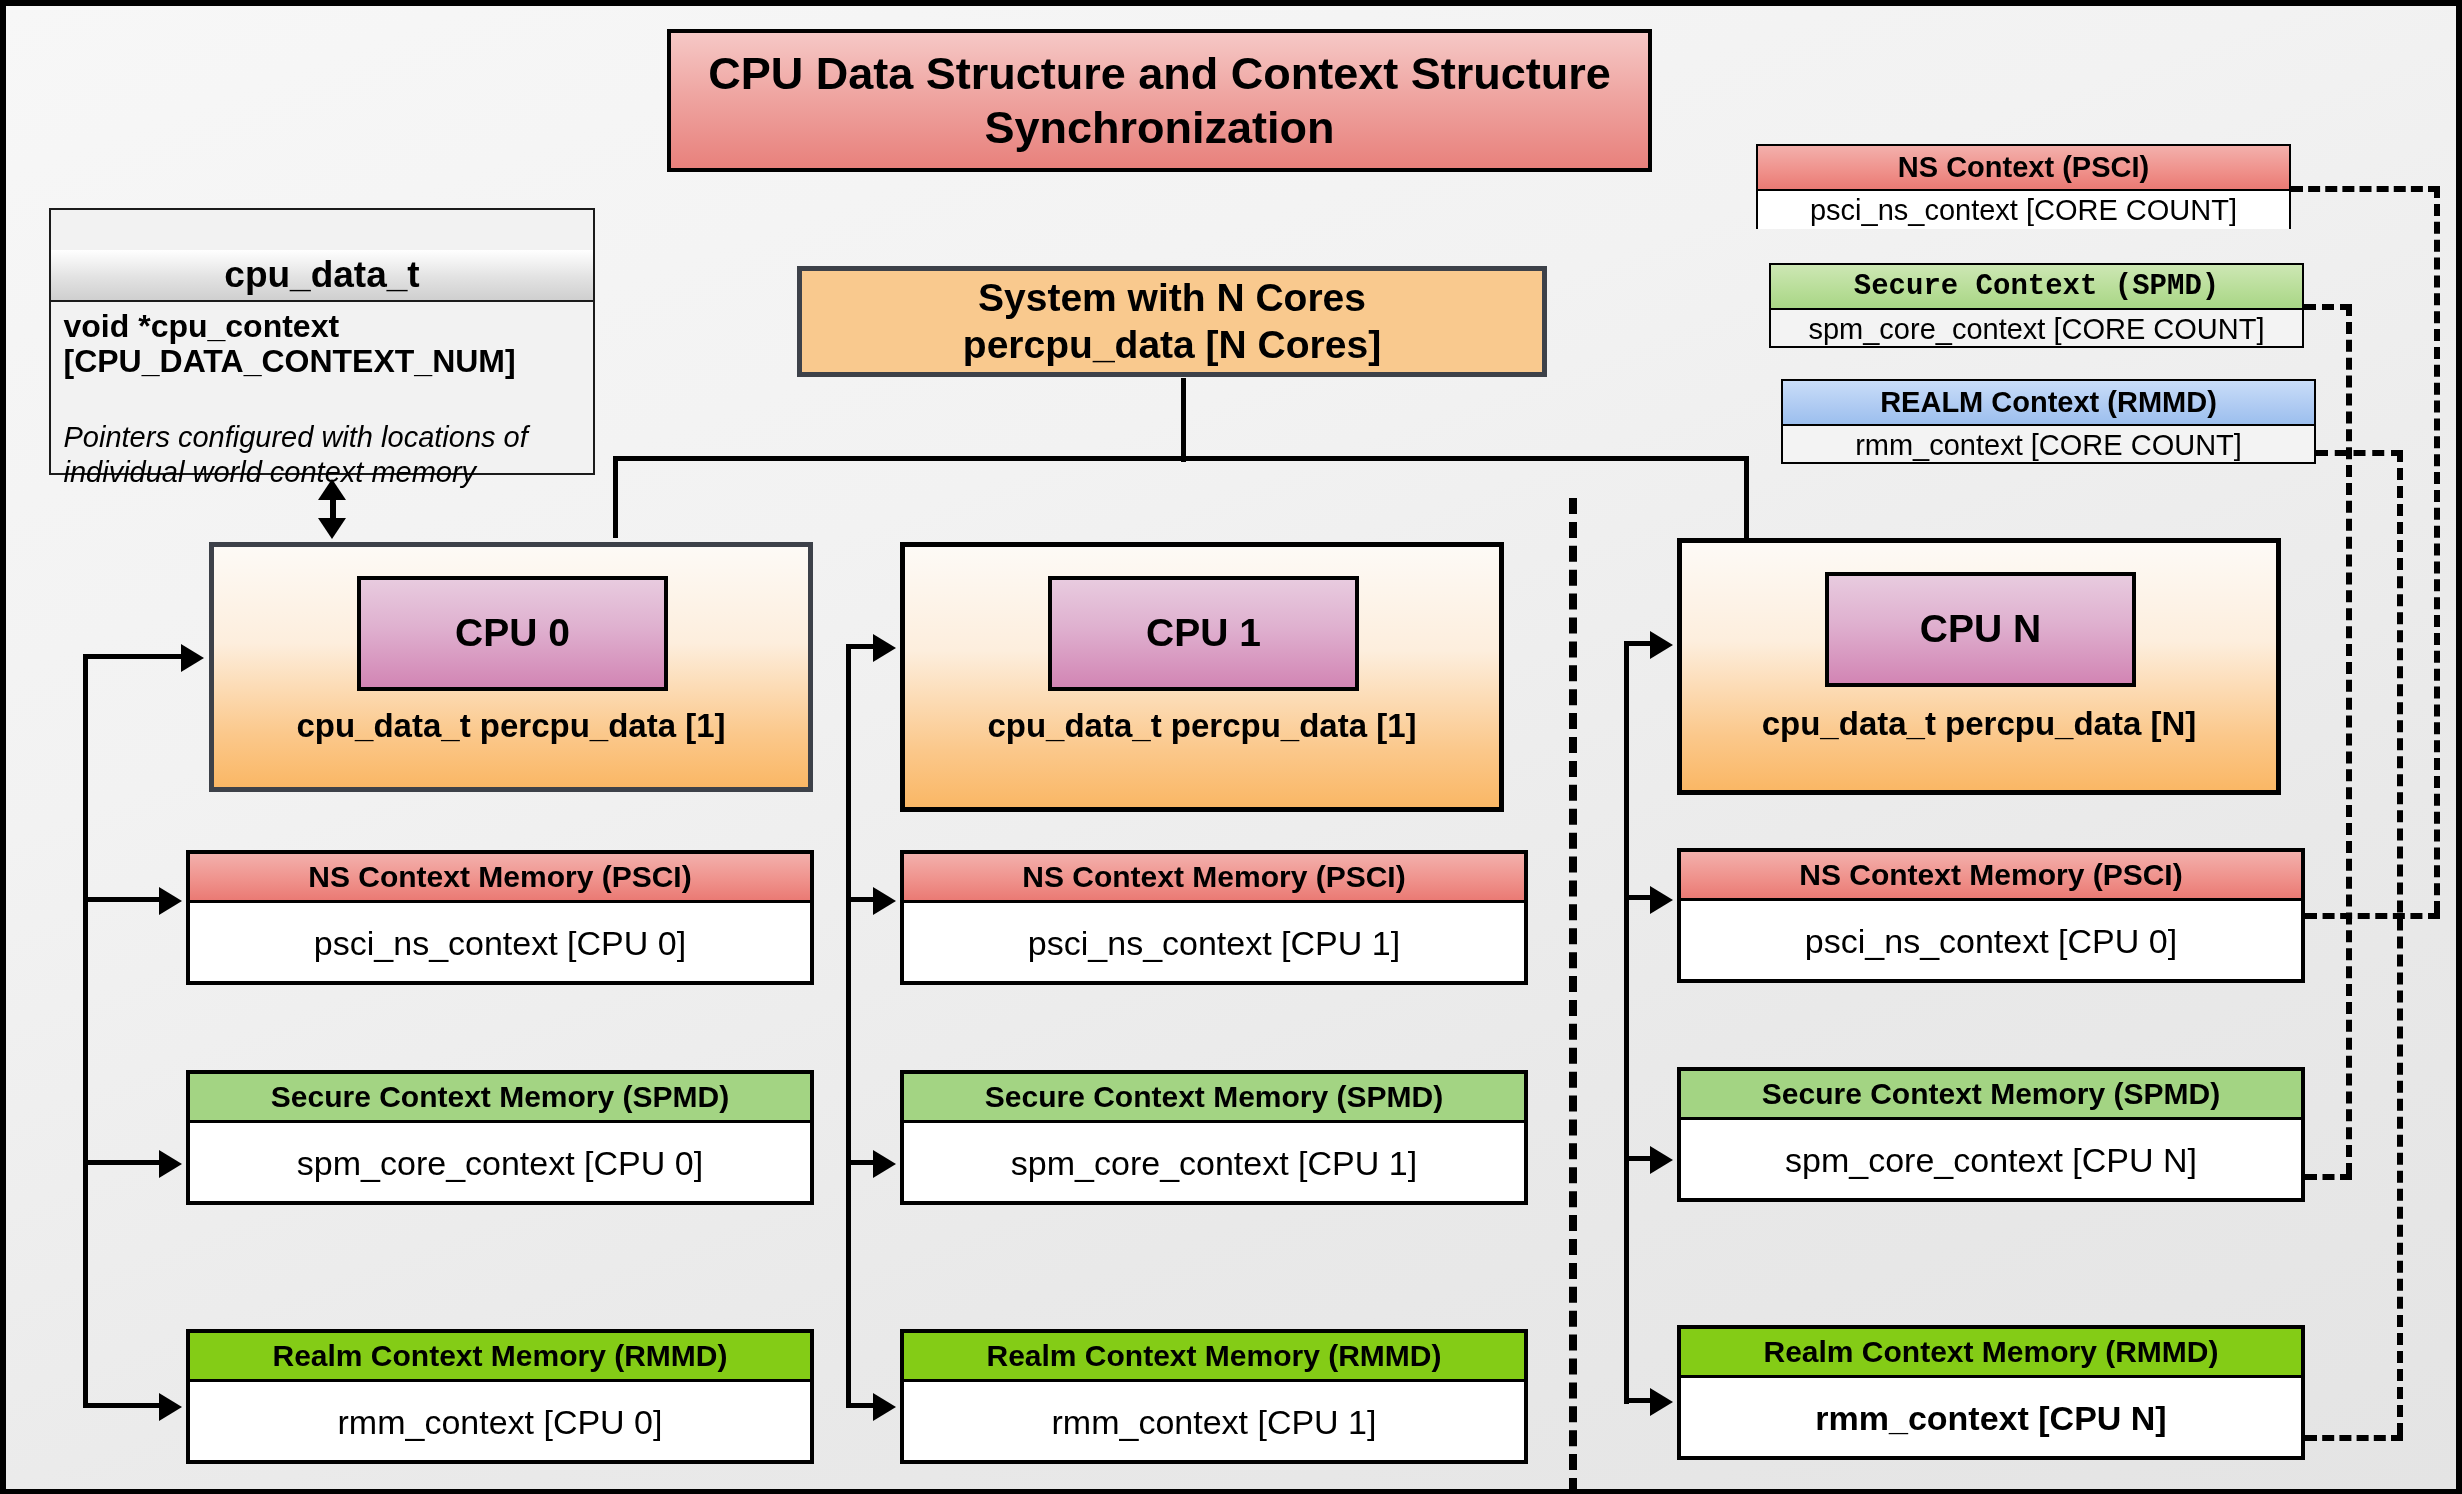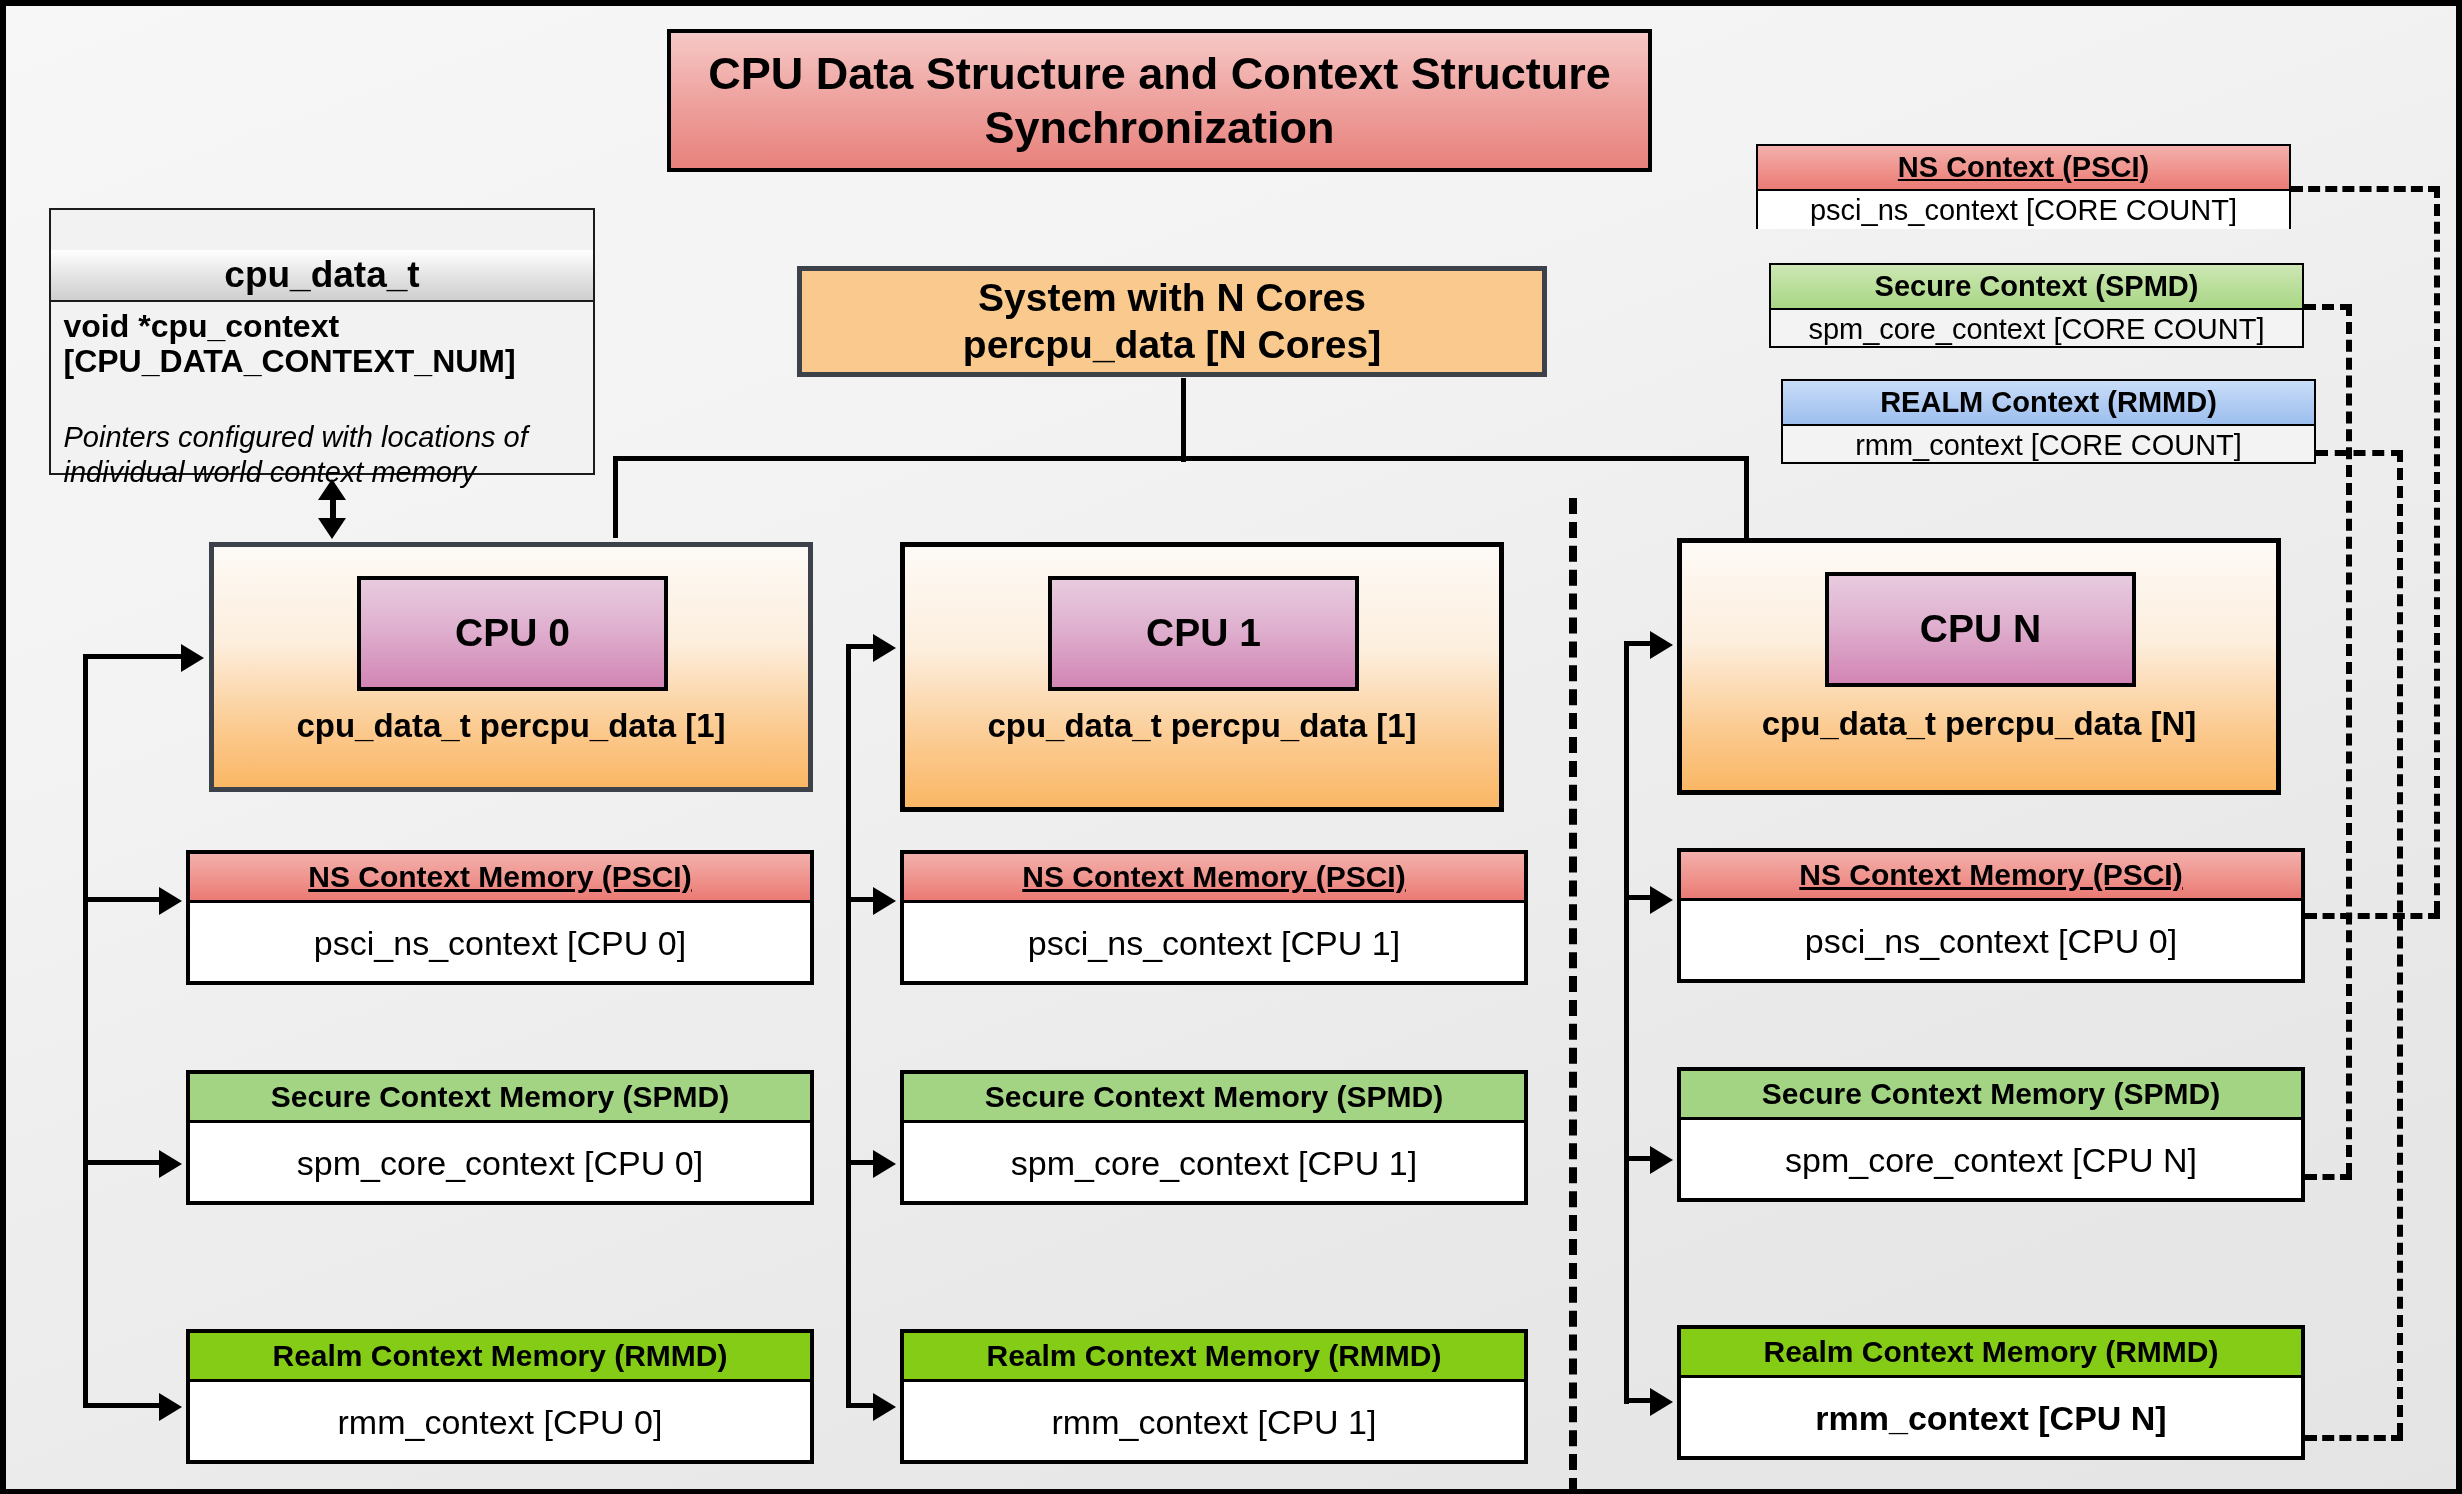--- a/index.html
+++ b/index.html
@@ -65,21 +65,21 @@
   .ctx{border:4.5px solid #000;background:#fff;}
   .ctx-head{
     border-bottom:3.6px solid #000;
     display:flex;align-items:center;justify-content:center;
     font-weight:bold;color:#000;text-align:center;
   }
   .ctx-body{
     display:flex;align-items:center;justify-content:center;
     color:#000;text-align:center;height:calc(100% - 46px);
   }
-  .h-ns{background:linear-gradient(180deg,#f3b0ac 0%,#ef908a 60%,#ea7a74 100%);text-decoration:underline;}
+  .h-ns{background:linear-gradient(180deg,#f3b0ac 0%,#ef908a 60%,#ea7a74 100%);}
   .h-sec{background:linear-gradient(180deg,#cde7b4 0%,#b7dd97 60%,#a9d686 100%);}
   .h-realm{background:linear-gradient(180deg,#c9ddf8 0%,#aecaf2 60%,#9cbfee 100%);}
   .h-sec-flat{background:#a3d483;}
   .h-realm-flat{background:#84cc16;}
 
   
   .legend .ctx-head{border-bottom:2.7px solid #000;}
   .legend{border:2.7px solid #000;background:#f3f3f3;}
   .legend .ctx-body{background:transparent;}
 
@@ -141,21 +141,21 @@
   <div class="ln hline" style="left:607px;top:450px;width:1136px;"></div>
   <div class="ln vline" style="left:607px;top:450px;height:82px;"></div>
   <div class="ln vline" style="left:1738px;top:450px;height:82px;"></div>
 
   <div class="box legend ctx" style="left:1750px;top:138px;width:535px;height:85px;">
     <div class="ctx-head h-ns" style="height:43px;font-size:29px;">NS Context  (PSCI)</div>
     <div class="ctx-body" style="height:38px;font-size:29px;background:#fff;">psci_ns_context [CORE COUNT]</div>
   </div>
 
   <div class="box legend ctx" style="left:1763px;top:257px;width:535px;height:85px;">
-    <div class="ctx-head h-sec" style="height:43px;font-size:29px;">Secure Context (SPMD)</div>
+    <div class="ctx-head h-sec" style="height:43px;font-size:29px;font-family:Liberation Mono, monospace;">Secure Context (SPMD)</div>
     <div class="ctx-body" style="height:38px;font-size:29px;">spm_core_context [CORE COUNT]</div>
   </div>
 
   <div class="box legend ctx" style="left:1775px;top:373px;width:535px;height:85px;">
     <div class="ctx-head h-realm" style="height:43px;font-size:29px;">REALM Context (RMMD)</div>
     <div class="ctx-body" style="height:38px;font-size:29px;">rmm_context [CORE COUNT]</div>
   </div>
 
   <div class="box cpu-card" style="left:203px;top:536px;width:604px;height:250px;">
     <div class="cpu-chip" style="left:143px;top:28.5px;width:303px;height:107px;font-size:39px;">CPU 0</div>

